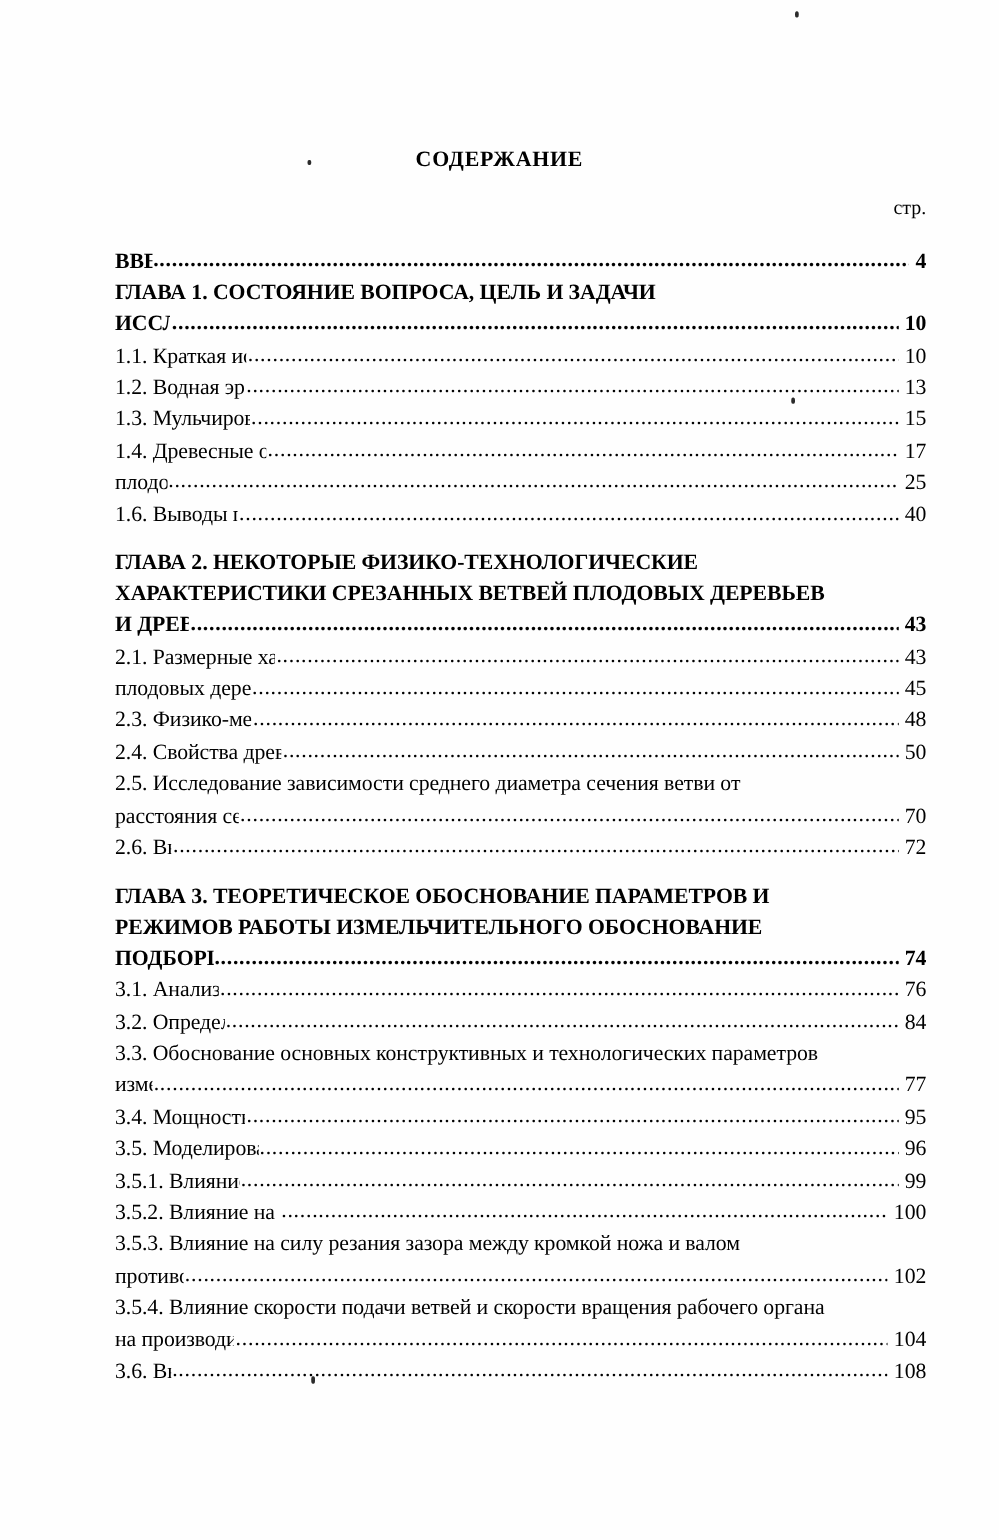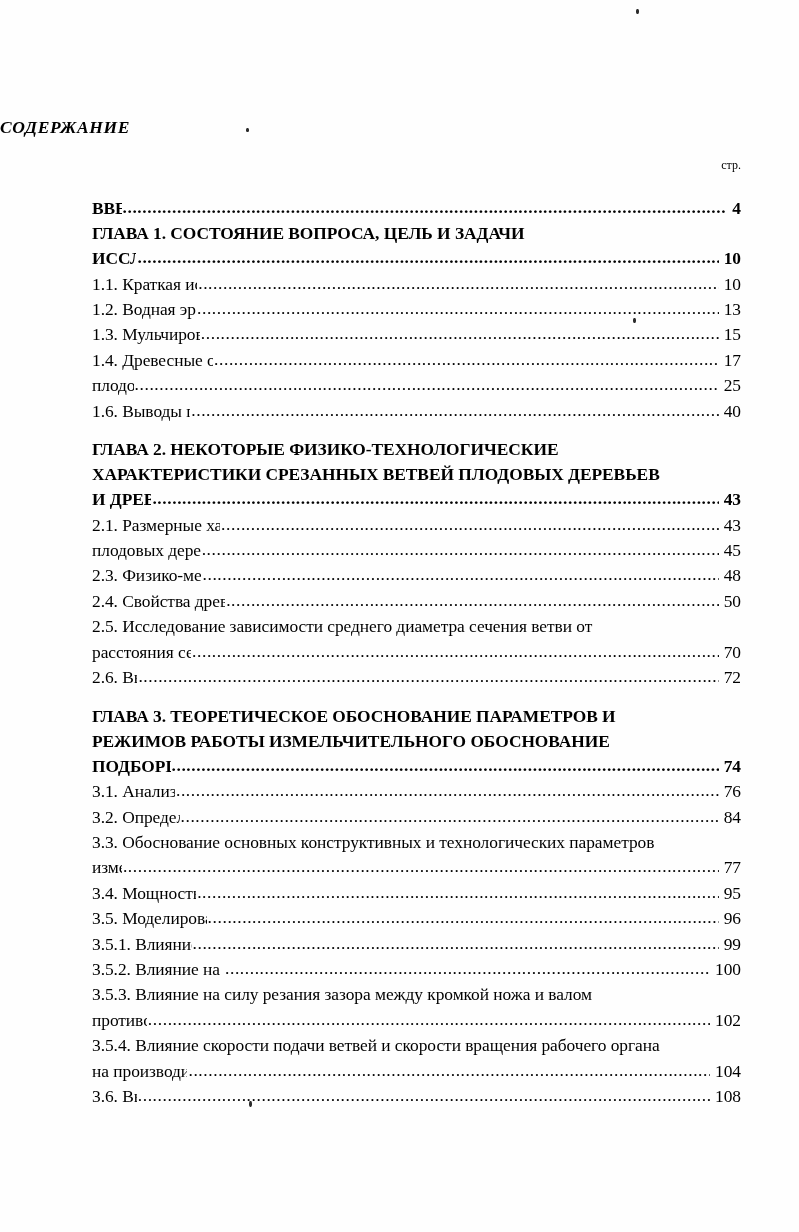--- a/index.html
+++ b/index.html
@@ -27,33 +27,32 @@
     background: #2b2b2b;
     border-radius: 40%;
     pointer-events: none;
   }
   
   #doc-title {
     position: absolute;
     top: 117px;
     left: 0;
     width: 799px;
-    text-align: left;
+    text-align: center;
     font-weight: bold;
     font-size: 17.5px;
     letter-spacing: 0.6px;
-    font-style: italic;
   }
   #page-col-label {
     position: absolute;
     top: 158px;
     left: 0;
     width: 741px;
     text-align: right;
-    font-size: 12px;
+    font-size: 16px;
   }
   
   #toc {
     position: absolute;
     top: 196px;
     left: 92px;
     width: 649px;
   }
   .entry {
     position: relative;

